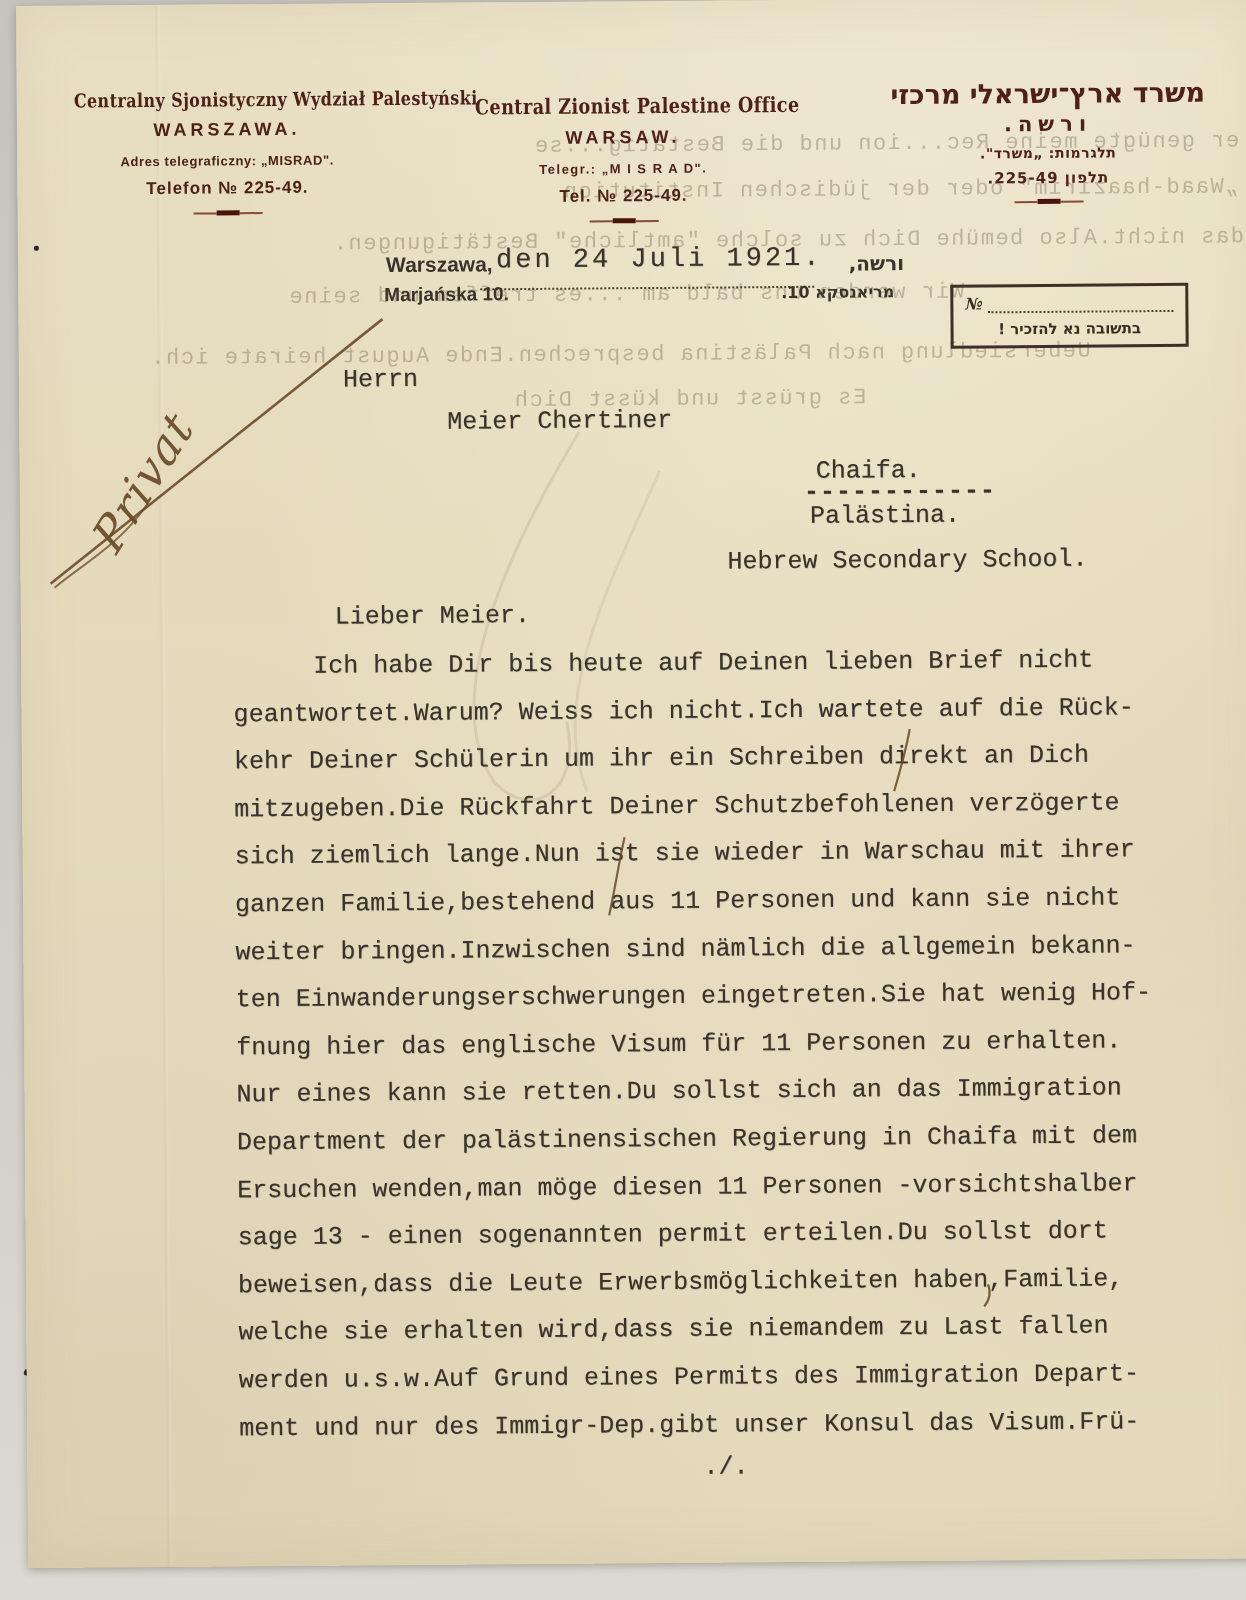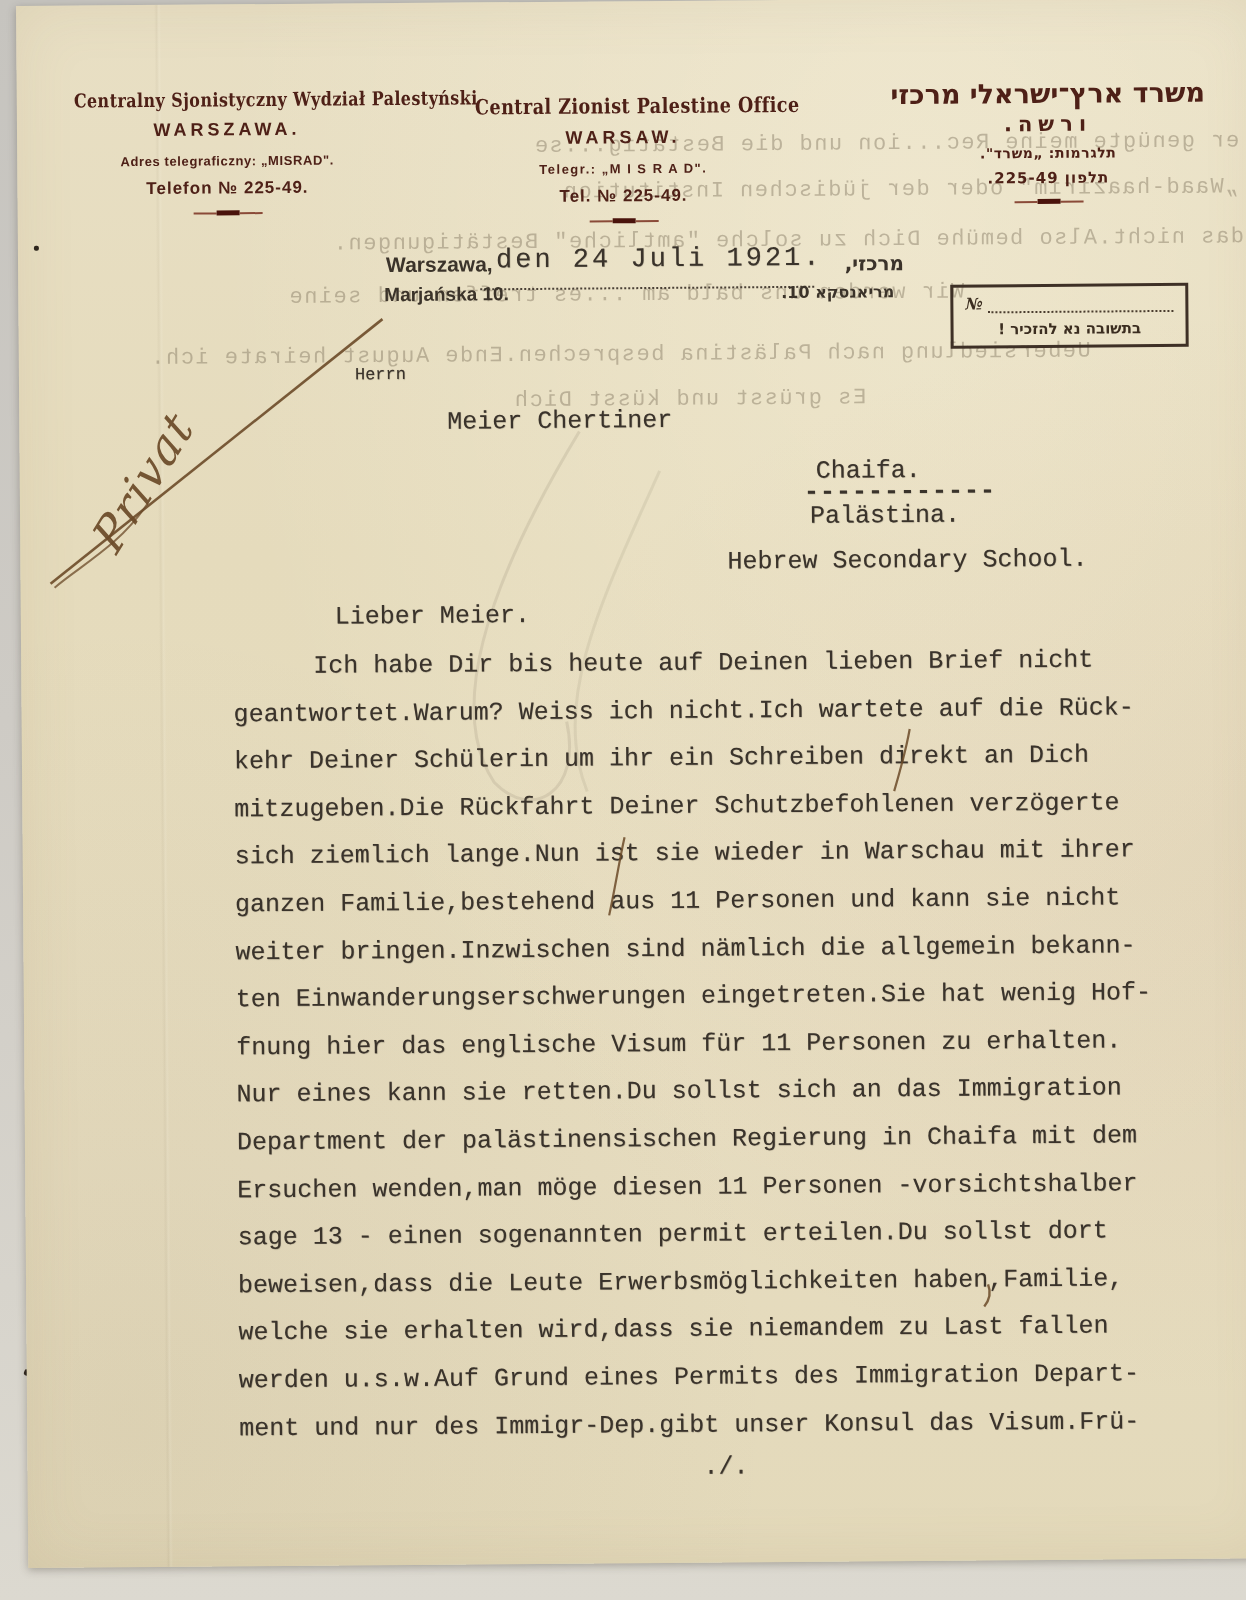--- a/index.html
+++ b/index.html
@@ -108,35 +108,35 @@
       <div class="lh-rule">
           <span class="thin"></span>
           <span class="thick"></span>
           <span class="thin"></span>
         </div>
     </div>
 
     <div class="abs print" style="left:368px;top:250px;font-size:21px;text-align:right;">Warszawa,</div>
     <div class="dotline" style="left:462px;top:254px;width:334px;height:32px;"></div>
     <div class="abs tw" style="left:478px;top:243px;font-size:27px;letter-spacing:3px;">den 24 Juli 1921.</div>
-    <div class="abs heb print" dir="rtl" style="left:800px;top:252px;width:86px;font-size:20px;">מרכזי,</div>
+    <div class="abs heb print" dir="rtl" style="left:800px;top:252px;width:86px;font-size:20px;">ורשה,</div>
     <div class="abs print" style="left:366px;top:281px;font-size:19px;">Marjańska 10.</div>
     <div class="abs heb print" dir="rtl" style="left:736px;top:283px;width:140px;font-size:16px;">מריאנסקא 10.</div>
 
     <div class="stamp">
       <div class="row1">
         <span class="no">№</span>
         <span class="leader"></span>
       </div>
       <div class="row2 heb" dir="rtl">בתשובה נא להזכיר !</div>
     </div>
 
     <div class="privat">Privat</div>
 
-    <div class="abs tw" style="left:336px;top:362px;font-size:17px;">Herrn</div>
+    <div class="abs tw" style="left:324px;top:362px;font-size:25px;">Herrn</div>
     <div class="abs tw" style="left:428px;top:405px;font-size:25px;">Meier Chertiner</div>
     <div class="abs tw" style="left:796px;top:457px;font-size:25px;">Chaifa.</div>
     <div class="abs tw" style="left:784px;top:478px;font-size:25px;font-weight:bold;letter-spacing:1px;">------------</div>
     <div class="abs tw" style="left:790px;top:502px;font-size:25px;">Palästina.</div>
     <div class="abs tw" style="left:707px;top:547px;font-size:25px;">Hebrew Secondary School.</div>
 
     <div class="abs tw" style="left:314px;top:599px;font-size:25px;">Lieber Meier.</div>
 
     <div class="body-text tw">
       <div class="line indent">Ich habe Dir bis heute auf Deinen lieben Brief nicht</div>

